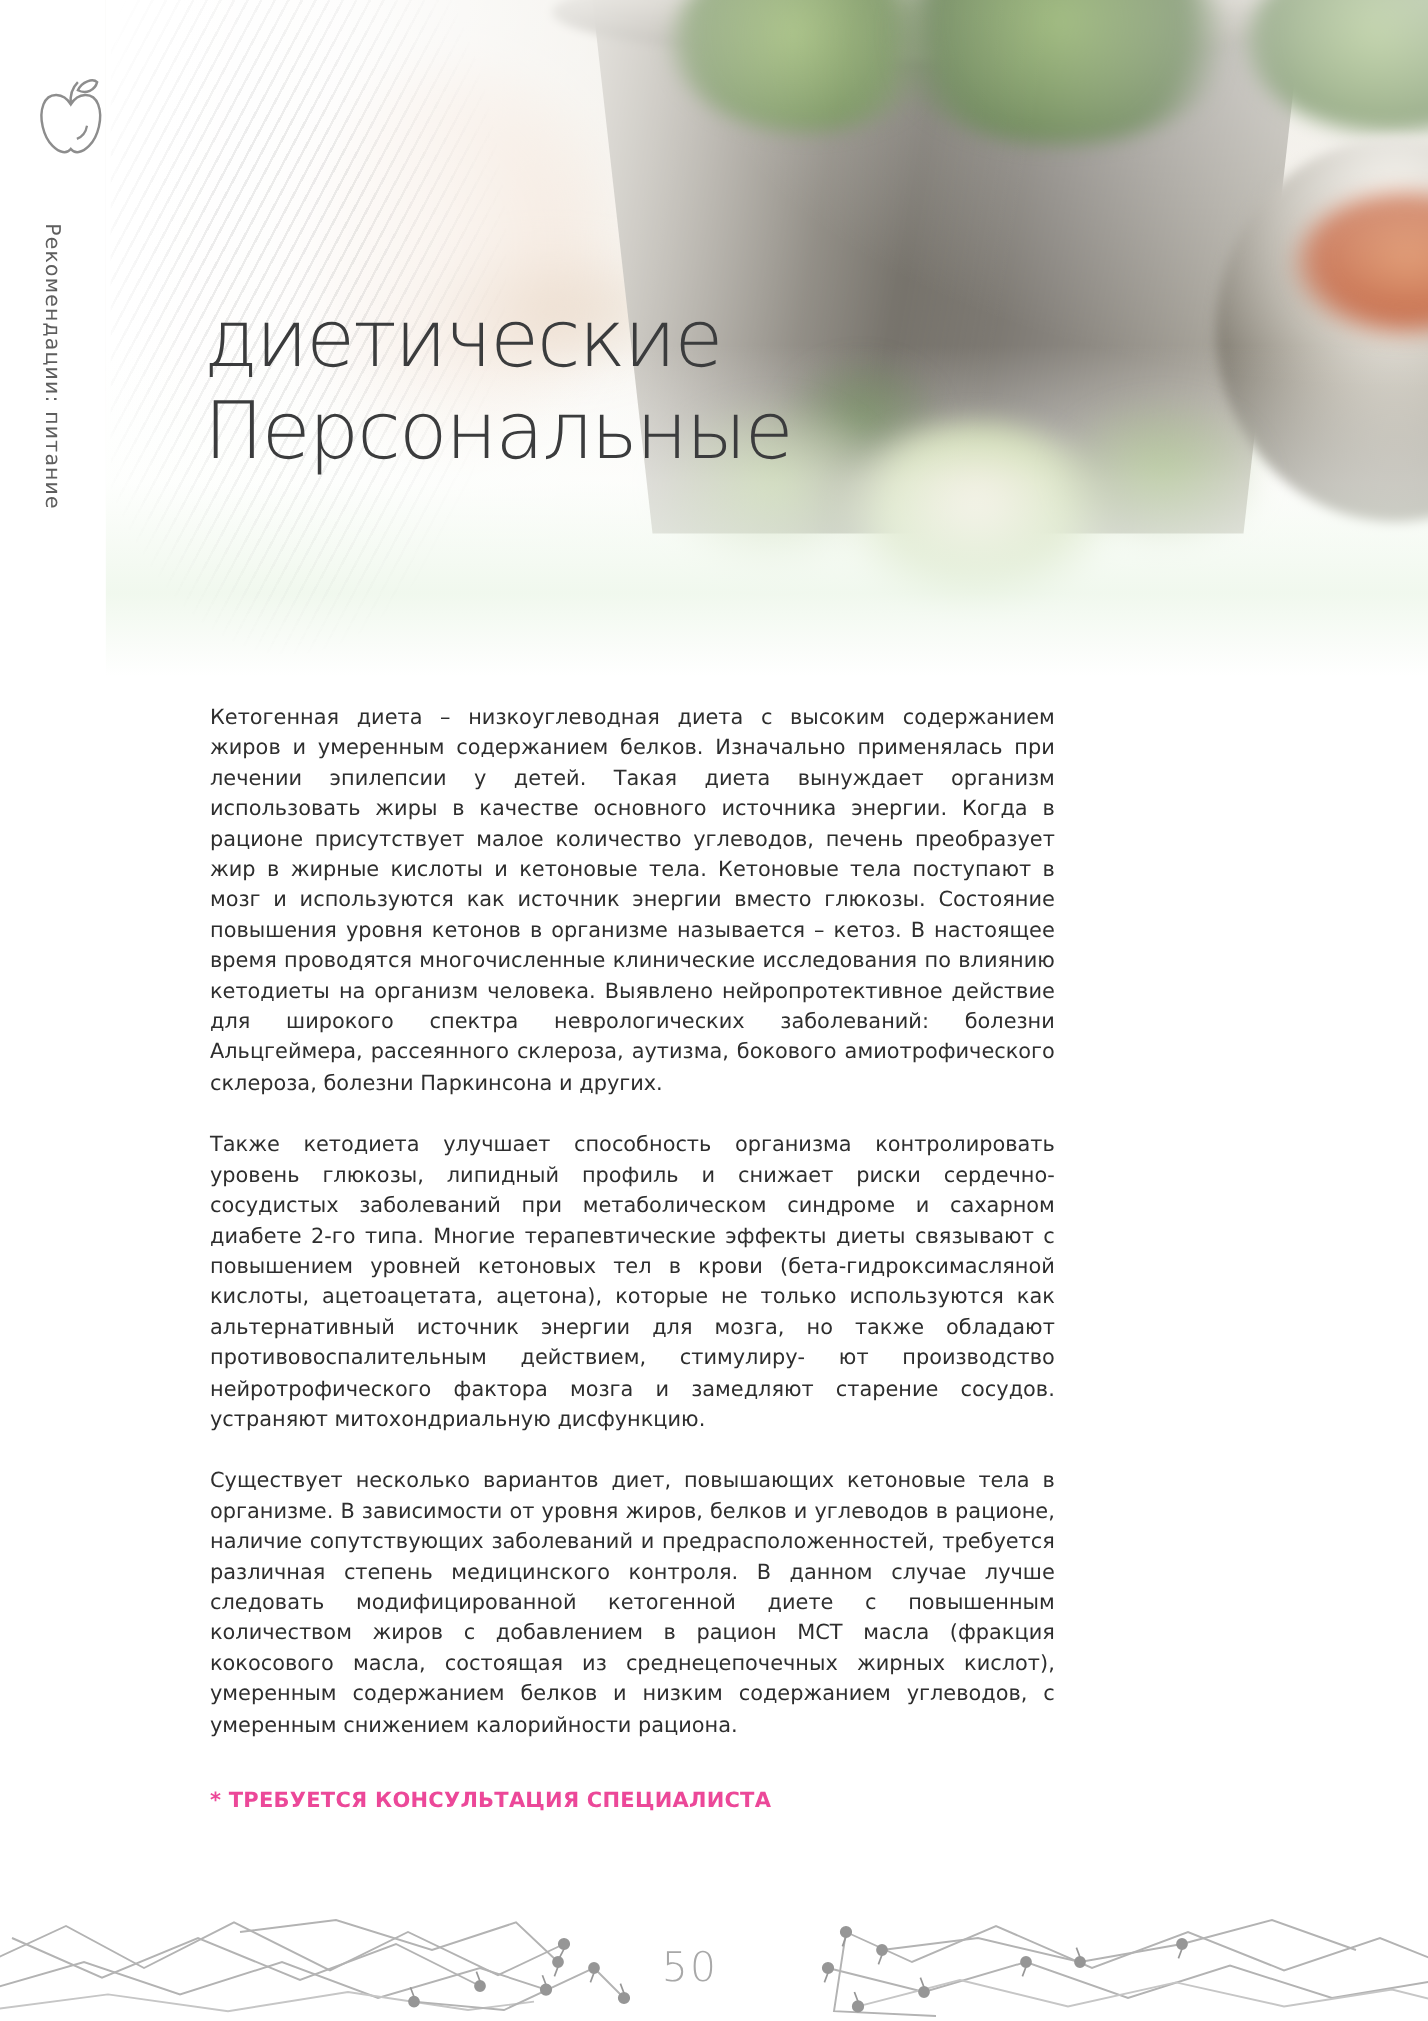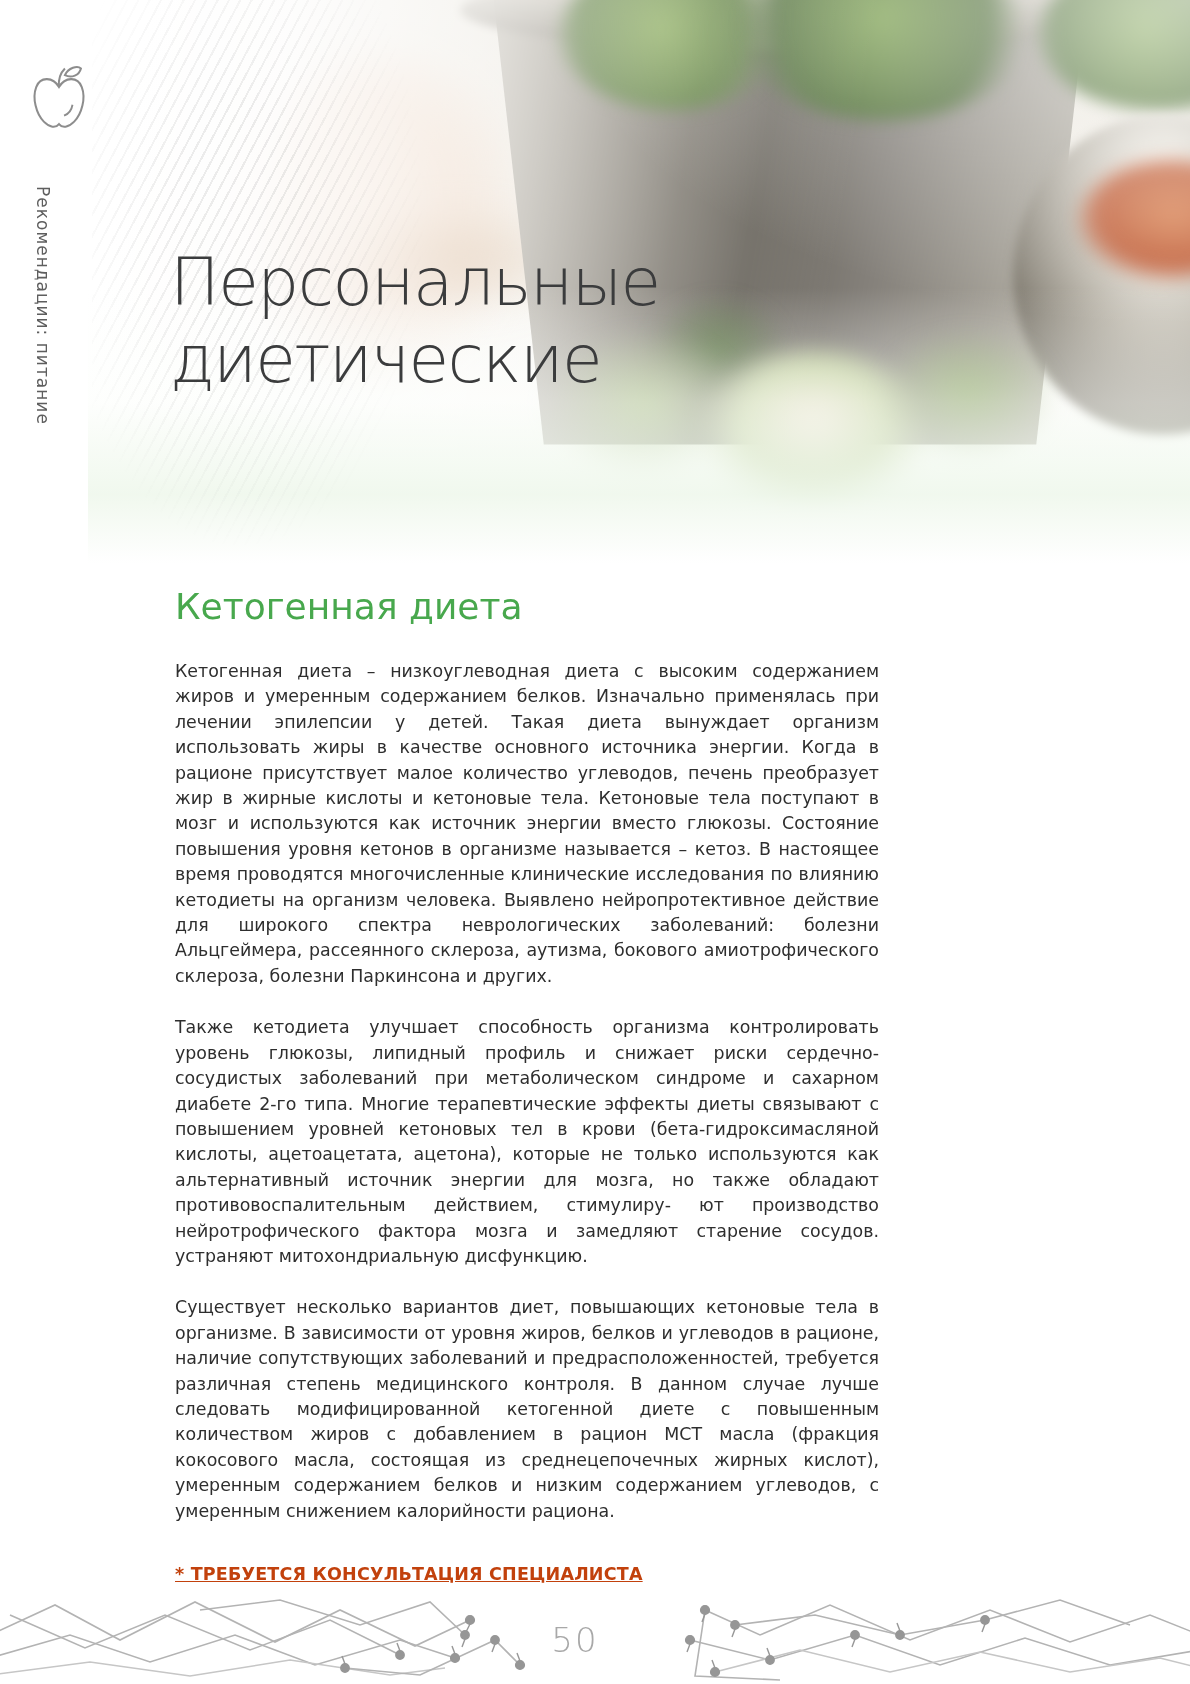--- a/index.html
+++ b/index.html
@@ -63,21 +63,21 @@
   .sidebar-label{position:absolute;left:33px;top:186px;z-index:3;
     writing-mode:vertical-rl;font-size:17px;letter-spacing:1px;color:#5e5e5e;}
   
   .title-block{position:absolute;left:170px;top:244px;z-index:4;}
   .title-line{font-size:66px;line-height:77px;font-weight:300;color:#3b3c3d;letter-spacing:-1.5px;}
   
   .article{position:absolute;left:175px;top:586px;width:704px;z-index:4;color:#2e2e2e;}
   .h-green{font-size:36px;font-weight:400;color:#48a84d;margin:0 0 32px 0;letter-spacing:0;}
   .article p{font-size:17.4px;line-height:25.4px;text-align:justify;margin:0 0 26px 0;}
   .sub-green{font-size:22px;font-weight:700;color:#50b055;margin:42px 0 30px 0;}
-  .footnote{font-size:17.5px;font-weight:700;color:#c2410c;margin-top:40px;letter-spacing:.2px;text-decoration:underline;}
+  .footnote{font-size:17.5px;font-weight:700;color:#ec4899;margin-top:40px;letter-spacing:.2px;}
   
   .footer-svg{position:absolute;left:0;top:1580px;width:1190px;height:104px;z-index:2;}
   .page-number{position:absolute;left:0;top:1620px;width:1150px;text-align:center;z-index:3;
     font-size:34px;color:#a8a8a8;letter-spacing:2px;font-weight:300;}
 </style>
 </head>
 <body>
 
 <div class="hero">
   <div class="blob hero-wash"></div>
@@ -103,26 +103,25 @@
 
 <svg class="apple" width="54" height="72" viewBox="0 0 64 82" fill="none">
   <path d="M32 28 C25 16 10 15 5 28 C0 41 5 60 14 69 C21 76 28 77 32 72 C36 77 43 76 50 69 C59 60 64 41 59 28 C54 15 39 16 32 28 Z" stroke="#8d8d8d" stroke-width="2.4" fill="none"></path>
   <path d="M32 28 C31 19 33 12 39 6" stroke="#8d8d8d" stroke-width="2.4" fill="none"></path>
   <path d="M39 14 C43 5 54 2 58 6 C56 14 47 18 39 14 Z" stroke="#8d8d8d" stroke-width="2.4" fill="none"></path>
   <path d="M38 62 C43 60 47 55 48 49" stroke="#8d8d8d" stroke-width="2.2" fill="none"></path>
 </svg>
 <div class="sidebar-label">Рекомендации: питание</div>
 
 <div class="title-block">
+  <div class="title-line">диетические</div>
   <div class="title-line">Персональные</div>
-  <div class="title-line">диетические</div>
 </div>
 
 <div class="article">
-  <h1 class="h-green">Кетогенная диета</h1>
   <p>Кетогенная диета – низкоуглеводная диета с высоким содержанием жиров и умеренным содержанием белков. Изначально применялась при лечении эпилепсии у детей. Такая диета вынуждает организм использовать жиры в качестве основного источника энергии. Когда в рационе присутствует малое количество углеводов, печень преобразует жир в жирные кислоты и кетоновые тела. Кетоновые тела поступают в мозг и используются как источник энергии вместо глюкозы. Состояние повышения уровня кетонов в организме называется – кетоз. В настоящее время проводятся многочисленные клинические исследования по влиянию кетодиеты на организм человека. Выявлено нейропротективное действие для широкого спектра неврологических заболеваний: болезни Альцгеймера, рассеянного склероза, аутизма, бокового амиотрофического склероза, болезни Паркинсона и других.</p>
   <p>Также кетодиета улучшает способность организма контролировать уровень глюкозы, липидный профиль и снижает риски сердечно-сосудистых заболеваний при метаболическом синдроме и сахарном диабете 2-го типа. Многие терапевтические эффекты диеты связывают с повышением уровней кетоновых тел в крови (бета-гидроксимасляной кислоты, ацетоацетата, ацетона), которые не только используются как альтернативный источник энергии для мозга, но также обладают противовоспалительным действием, стимулиру- ют производство нейротрофического фактора мозга и замедляют старение сосудов. устраняют митохондриальную дисфункцию.</p>
   <p>Существует несколько вариантов диет, повышающих кетоновые тела в организме. В зависимости от уровня жиров, белков и углеводов в рационе, наличие сопутствующих заболеваний и предрасположенностей, требуется различная степень медицинского контроля. В данном случае лучше следовать модифицированной кетогенной диете с повышенным количеством жиров с добавлением в рацион МСТ масла (фракция кокосового масла, состоящая из среднецепочечных жирных кислот), умеренным содержанием белков и низким содержанием углеводов, с умеренным снижением калорийности рациона.</p>
   <div class="footnote">* ТРЕБУЕТСЯ КОНСУЛЬТАЦИЯ СПЕЦИАЛИСТА</div>
 </div>
 
 <svg class="footer-svg" viewBox="0 0 1190 104" fill="none">
   <g stroke="#b3b3b3" stroke-width="1.6">
     <path d="M-10,55 L55,25 L120,60 L195,22 L275,62 L340,30 L415,66 L470,40"></path>
     <path d="M-10,78 L70,55 L150,82 L235,55 L315,85 L400,60 L455,78"></path>

